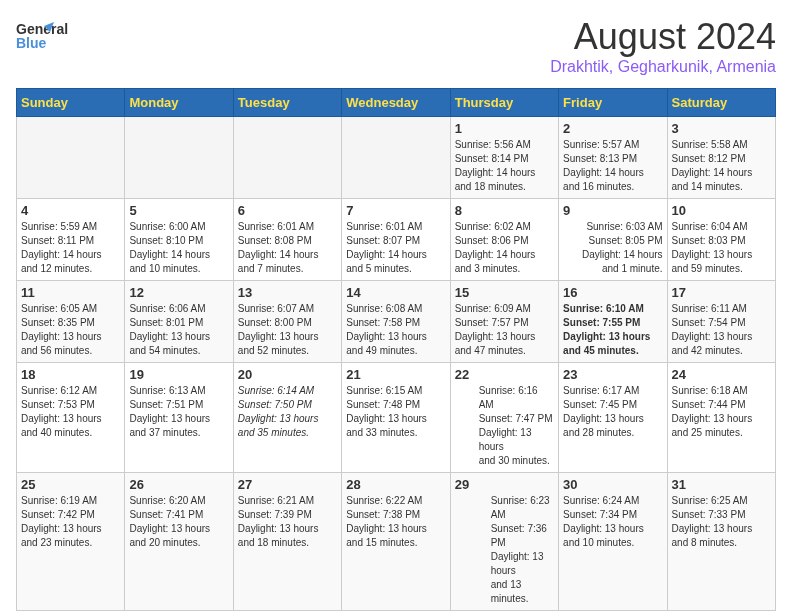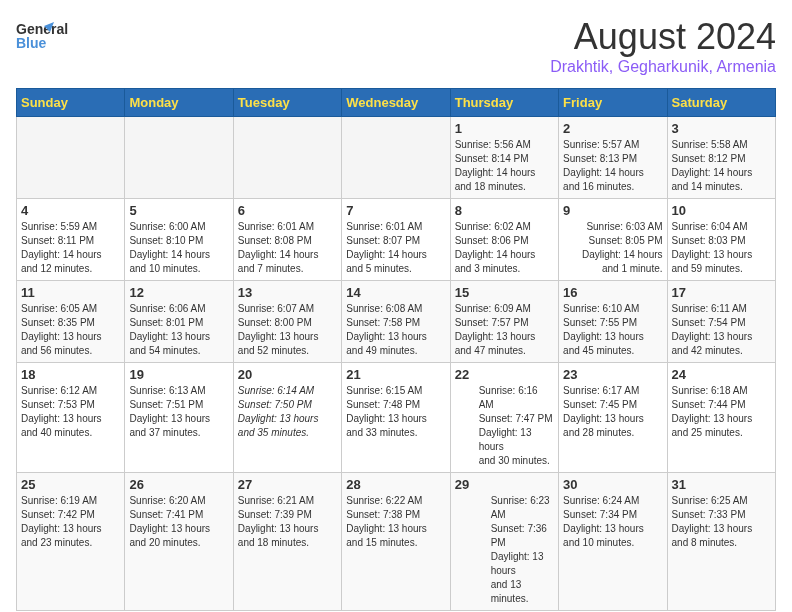--- a/index.html
+++ b/index.html
@@ -221,21 +221,21 @@
         </td>
         <td>
           <span class="day-number">15</span>
           <div class="day-info" style="white-space: pre-line;">Sunrise: 6:09 AM
 Sunset: 7:57 PM
 Daylight: 13 hours
 and 47 minutes.</div>
         </td>
         <td>
           <span class="day-number">16</span>
-          <div class="day-info" style="white-space: pre-line;">Sunrise: 6:10 AM
+          <div class="day-info" style="white-space: pre-line; font-weight: bold;">Sunrise: 6:10 AM
 Sunset: 7:55 PM
 Daylight: 13 hours
 and 45 minutes.</div>
         </td>
         <td>
           <span class="day-number">17</span>
           <div class="day-info" style="white-space: pre-line;">Sunrise: 6:11 AM
 Sunset: 7:54 PM
 Daylight: 13 hours
 and 42 minutes.</div>

